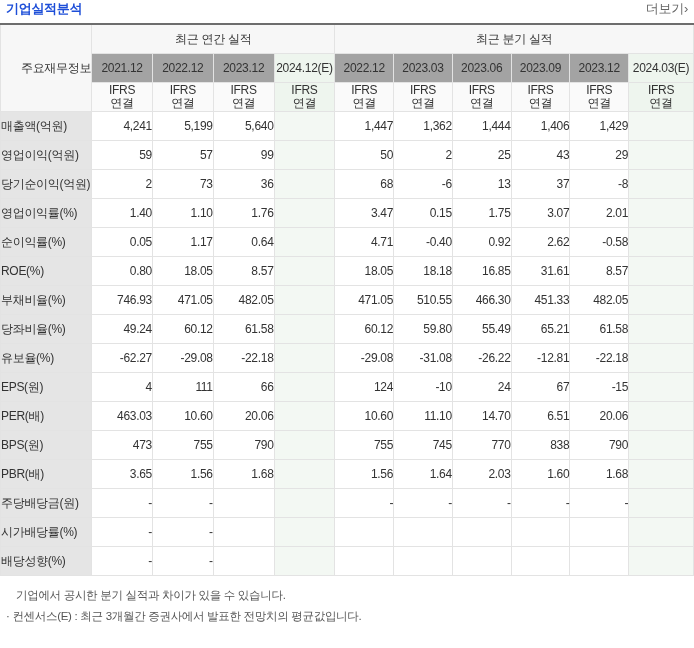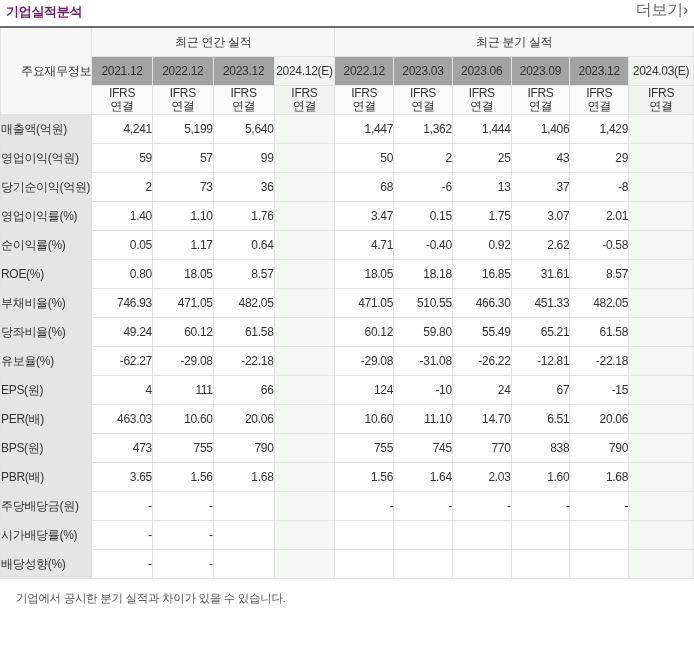--- a/index.html
+++ b/index.html
@@ -16,26 +16,26 @@
   .page-head{
     display:flex;
     align-items:flex-end;
     justify-content:space-between;
     padding:0 4px 5px 4px;
     border-bottom:2px solid #6d6d6d;
   }
   .page-title{
     font-size:13px;
     font-weight:bold;
-    color:#701a75;
+    color:#1d4ed8;
     letter-spacing:-0.3px;
     padding-left:2px;
   }
   .more-link{
-    font-size:16px;
+    font-size:13px;
     color:#666666;
     text-decoration:none;
     padding-right:2px;
     letter-spacing:-0.3px;
   }
   
   table.fin{
     border-collapse:collapse;
     width:694px;
     table-layout:fixed;
@@ -399,15 +399,16 @@
           <td class="num"></td>
           <td class="num"></td>
           <td class="num"></td>
           <td class="num est"></td>
         </tr>
       </tbody>
   </table>
 
   <div class="notes">
     <p class="indent">기업에서 공시한 분기 실적과 차이가 있을 수 있습니다.</p>
+    <p>· 컨센서스(E) : 최근 3개월간 증권사에서 발표한 전망치의 평균값입니다.</p>
   </div>
 
 </div>
 
 </body></html>

